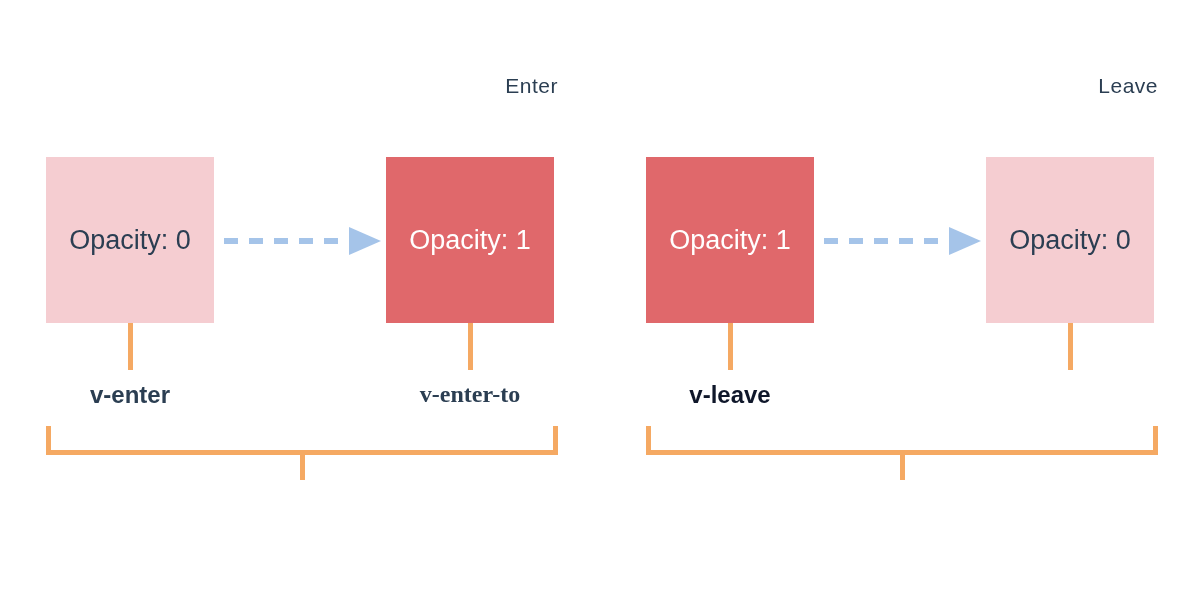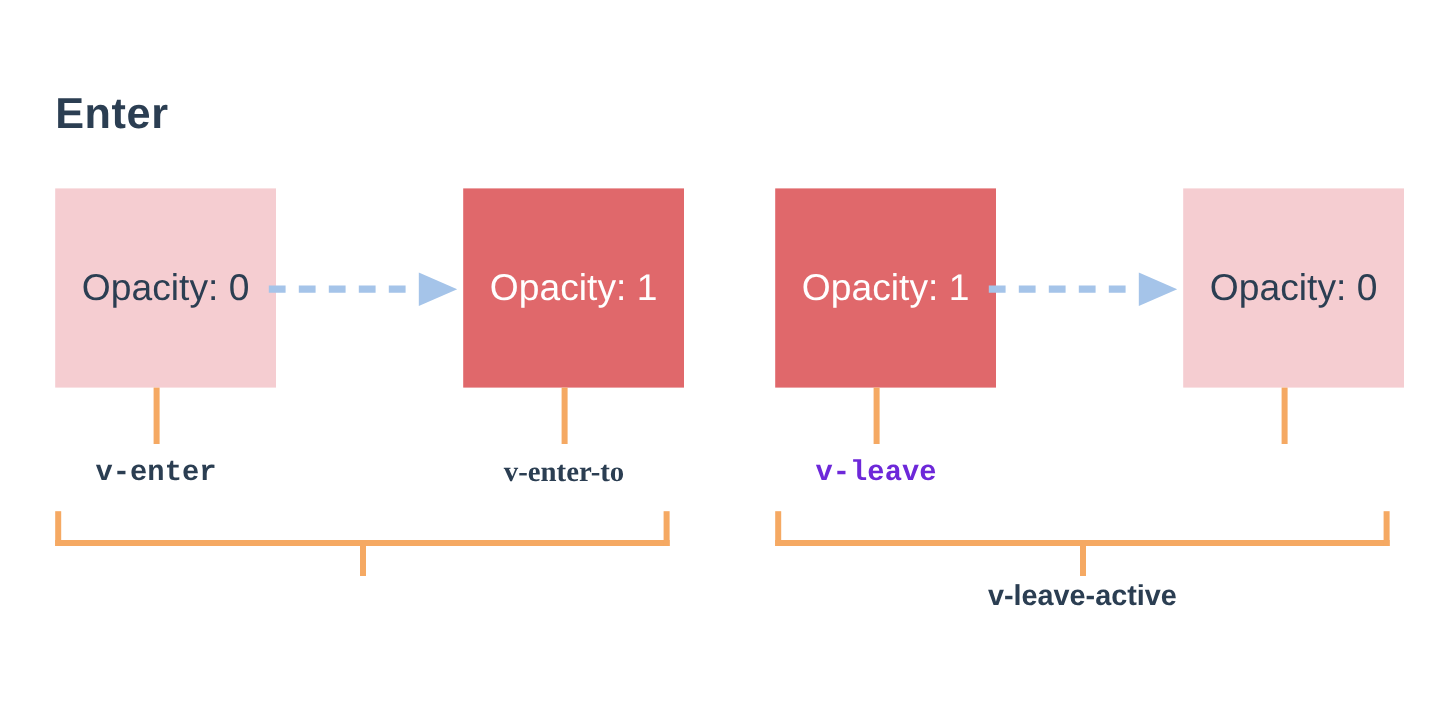--- a/index.html
+++ b/index.html
@@ -13,46 +13,46 @@
     width: 1200px; height: 600px;
     background: #ffffff;
     overflow: hidden;
   }
   .section { position: absolute; top: 0; width: 600px; height: 600px; }
   .section-enter { left: 0; }
   .section-leave { left: 600px; }
 
   .title {
     position: absolute; left: 46px; top: 74px; width: 512px;
-    text-align: left;
-    font-size: 36px; font-weight: bold;
+    text-align: right;
+    font-size: 21px; font-weight: normal;
     letter-spacing: 0.5px;
   }
 
   .box {
     position: absolute; top: 157px;
-    width: 184px; height: 166px;
+    width: 168px; height: 166px;
     display: flex; align-items: center; justify-content: center;
-    font-size: 31px;
+    font-size: 27px;
   }
   .box-a { left: 46px; }
   .box-b { left: 386px; }
 
   .arrow { position: absolute; left: 222px; top: 226px; }
 
   .connector { position: absolute; top: 323px; width: 5px; height: 47px; }
   .connector-a { left: 128px; }
   .connector-b { left: 468px; }
 
   .class-label {
     position: absolute;
     font-size: 24px; font-weight: bold;
     text-align: center; white-space: nowrap;
   }
-  .label-a { left: 30px;  top: 381px; width: 200px; font-family: Liberation Mono, monospace; }
+  .label-a { left: 30px;  top: 381px; width: 200px; }
   .label-b { left: 370px; top: 381px; width: 200px; font-family: Liberation Serif, serif; }
 
   .bracket-h   { position: absolute; left: 46px;  top: 450px; width: 512px; height: 5px; }
   .bracket-v   { position: absolute; top: 426px;  width: 5px; height: 29px; }
   .bracket-left  { left: 46px; }
   .bracket-right { left: 553px; }
   .bracket-tick  { position: absolute; left: 300px; top: 450px; width: 5px; height: 30px; }
 
   .label-active { left: 152px; top: 483px; width: 300px; }
 </style>
@@ -84,39 +84,39 @@
     <div class="class-label label-b" style="color: rgb(43, 62, 82);">v-enter-to</div>
 
     <div class="bracket-h" style="background-color: rgb(245, 169, 99);"></div>
     <div class="bracket-v bracket-left" style="background-color: rgb(245, 169, 99);"></div>
     <div class="bracket-v bracket-right" style="background-color: rgb(245, 169, 99);"></div>
     <div class="bracket-tick" style="background-color: rgb(245, 169, 99);"></div>
 
   </div>
 
   <div class="section section-leave">
+    <div class="title" style="color: rgb(43, 62, 82);">Leave</div>
 
     <div class="box box-a" style="background-color: rgb(224, 104, 107); color: rgb(255, 255, 255);">
       <span>Opacity: 1</span>
     </div>
 
     <svg class="arrow" width="160" height="30" viewBox="0 0 160 30" style="color: rgb(165, 196, 233);">
       <line x1="2" y1="15" x2="124" y2="15" stroke="currentColor" stroke-width="6" stroke-dasharray="14 11"></line>
       <polygon points="127,1 159,15 127,29" fill="currentColor"></polygon>
     </svg>
 
     <div class="box box-b" style="background-color: rgb(245, 205, 209); color: rgb(43, 62, 82);">
       <span>Opacity: 0</span>
     </div>
 
     <div class="connector connector-a" style="background-color: rgb(245, 169, 99);"></div>
     <div class="connector connector-b" style="background-color: rgb(245, 169, 99);"></div>
 
-    <div class="class-label label-a" style="color: #6d28d9; text-align: center;">v-leave</div>
+    <div class="class-label label-a" style="color: #0f172a; text-align: center;">v-leave</div>
 
     <div class="bracket-h" style="background-color: rgb(245, 169, 99);"></div>
     <div class="bracket-v bracket-left" style="background-color: rgb(245, 169, 99);"></div>
     <div class="bracket-v bracket-right" style="background-color: rgb(245, 169, 99);"></div>
     <div class="bracket-tick" style="background-color: rgb(245, 169, 99);"></div>
 
-    <div class="class-label label-active" style="color: rgb(43, 62, 82);">v-leave-active</div>
   </div>
 </div>
 
 </body></html>

